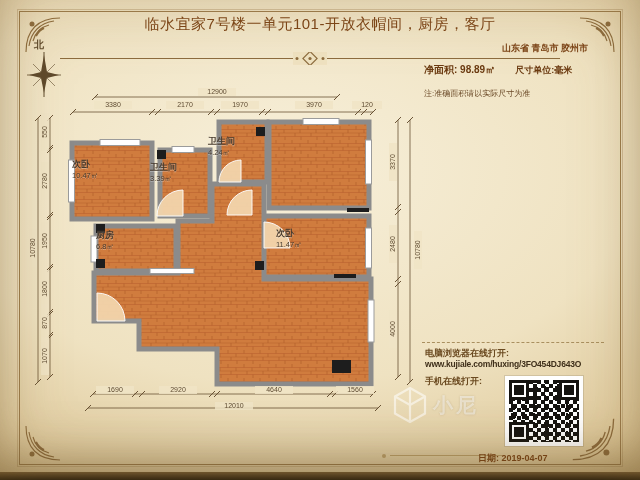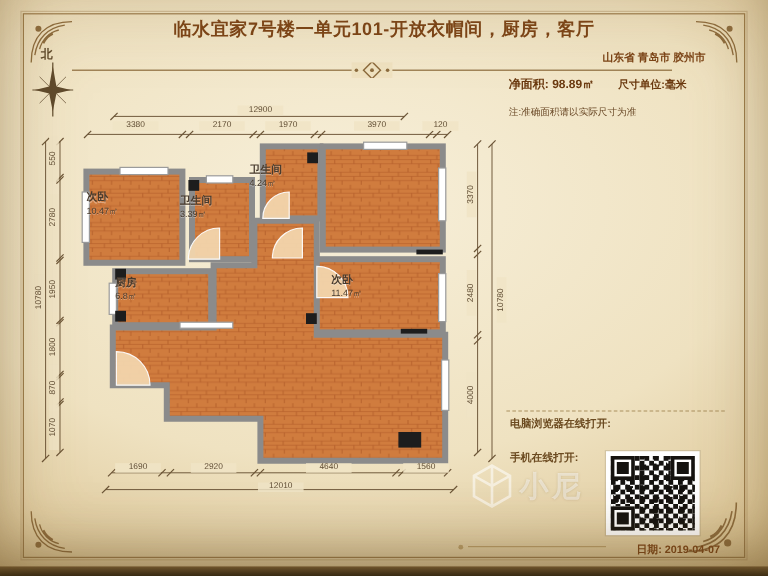--- a/index.html
+++ b/index.html
@@ -6,21 +6,21 @@
   .page{position:relative;width:640px;height:480px;overflow:hidden;
     font-family:"Liberation Sans","DejaVu Sans",sans-serif;
     background:radial-gradient(ellipse 120% 100% at 45% 35%, #f7efd9 0%, #efe2c1 45%, #ddc798 72%, #c4a76c 95%, #b39455 100%);}
   .page::after{content:"";position:absolute;inset:0;pointer-events:none;
     box-shadow:inset 0 -34px 55px -22px rgba(90,65,25,.55), inset 0 0 70px rgba(140,105,50,.28);}
   .frame{position:absolute;left:19px;right:19px;top:11px;bottom:15px;border:1px solid #9b7c4c;pointer-events:none;}
   .frame::after{content:"";position:absolute;inset:-3px;border:1px solid rgba(155,124,76,.35);}
   .bottom-shade{position:absolute;left:0;right:0;bottom:0;height:8px;
     background:linear-gradient(#7a5f38,#17120a);}
   .title{position:absolute;left:0;right:0;top:15px;text-align:center;
-    font-size:15px;font-weight:bold;color:#7b4316;letter-spacing:.5px;}
+    font-size:15px;font-weight:normal;color:#7b4316;letter-spacing:.5px;}
   .loc{position:absolute;top:42px;right:52px;font-size:9px;font-weight:bold;color:#7b4316;padding-left:28px;}
   .rule{position:absolute;left:60px;top:58px;width:500px;border-top:1px solid #8d6c3e;}
   .rule-orn{position:absolute;left:293px;top:52px;width:34px;height:13px;background:#efe2c1;
     display:flex;align-items:center;justify-content:center;}
   .netline{position:absolute;left:424px;top:63px;font-weight:bold;color:#6b3a10;font-size:10px;white-space:nowrap;}
   .netline .unit{font-size:9px;margin-left:20px;}
   .note{position:absolute;left:424px;top:88px;font-size:8px;color:#6b4a28;}
   .compass-label{position:absolute;left:34px;top:38px;font-size:10px;font-weight:bold;color:#5f4a2c;}
   .plan{position:absolute;left:0;top:0;width:640px;height:480px;}
   .rlabel{position:absolute;text-align:left;color:#473a2d;text-shadow:0 1px 0 rgba(255,255,255,.35);line-height:11px;}
@@ -35,27 +35,27 @@
   .info-mobile{position:absolute;left:425px;top:375px;font-size:9px;font-weight:bold;color:#6b4a20;}
   .qr{position:absolute;left:505px;top:376px;width:78px;height:70px;background:#fff;box-shadow:0 0 0 1px rgba(0,0,0,.1);}
   .qr .mods{position:absolute;inset:4px;background:
       repeating-conic-gradient(from 0deg,#151310 0% 25%,transparent 0% 50%) 0 0/8px 8px,
       repeating-conic-gradient(from 90deg,transparent 0% 30%,#151310 0% 55%,transparent 0% 75%) 2px 3px/11px 9px;}
   .finder{position:absolute;width:14px;height:14px;border:3px solid #151310;background:#fff;}
   .finder::after{content:"";position:absolute;inset:2px;background:#151310;}
   .f-tl{left:4px;top:4px;} .f-tr{right:4px;top:4px;} .f-bl{left:4px;bottom:4px;}
   .watermark{position:absolute;left:393px;top:386px;display:flex;align-items:center;gap:6px;
     color:rgba(255,255,255,.5);pointer-events:none;}
-  .watermark .wtext{font-size:24px;font-weight:bold;letter-spacing:3px;text-shadow:0 0 2px rgba(120,90,40,.25);}
+  .watermark .wtext{font-size:20px;font-weight:bold;letter-spacing:3px;text-shadow:0 0 2px rgba(120,90,40,.25);}
   .logo{position:absolute;left:272px;top:439px;color:#8a6a35;white-space:nowrap;}
   .logo .lz{font-size:17px;font-weight:bold;letter-spacing:2px;}
   .logo .ld{font-size:10px;font-weight:bold;margin-left:4px;}
   .logo-rule{position:absolute;left:390px;top:455px;width:115px;border-top:1px solid #bba06c;}
   .logo-rule::before{content:"";position:absolute;left:-8px;top:-2px;width:4px;height:4px;background:#bba06c;border-radius:50%;}
-  .date{position:absolute;left:478px;top:452px;width:122px;text-align:right;
+  .date{position:absolute;left:478px;top:452px;width:122px;
     font-size:9px;font-weight:bold;color:#7b4316;}
 </style>
 </head>
 <body>
 
 <div class="page">
 
   <svg class="plan" viewBox="0 0 640 480">
     <defs>
       <pattern id="wood" width="16" height="14" patternUnits="userSpaceOnUse">
@@ -245,20 +245,21 @@
   <div class="dim dimv" style="left:399px;top:246px;width:36px">10780</div>
 
   <div class="dim" style="left:96px;top:386px;width:36px">1690</div>
   <div class="dim" style="left:159px;top:386px;width:36px">2920</div>
   <div class="dim" style="left:255px;top:386px;width:36px">4640</div>
   <div class="dim" style="left:336px;top:386px;width:36px">1560</div>
   <div class="dim" style="left:215px;top:402px;width:36px">12010</div>
 
   <div class="info-dash"></div>
   <div class="info-pc">电脑浏览器在线打开:</div>
+  <div class="info-url">www.kujiale.com/huxing/3FO454DJ643O</div>
   <div class="info-mobile">手机在线打开:</div>
   <div class="qr">
     <div class="mods"></div>
     <div class="finder f-tl"></div>
     <div class="finder f-tr"></div>
     <div class="finder f-bl"></div>
   </div>
 
   <div class="watermark">
     <svg width="34" height="38" viewBox="0 0 34 38">

